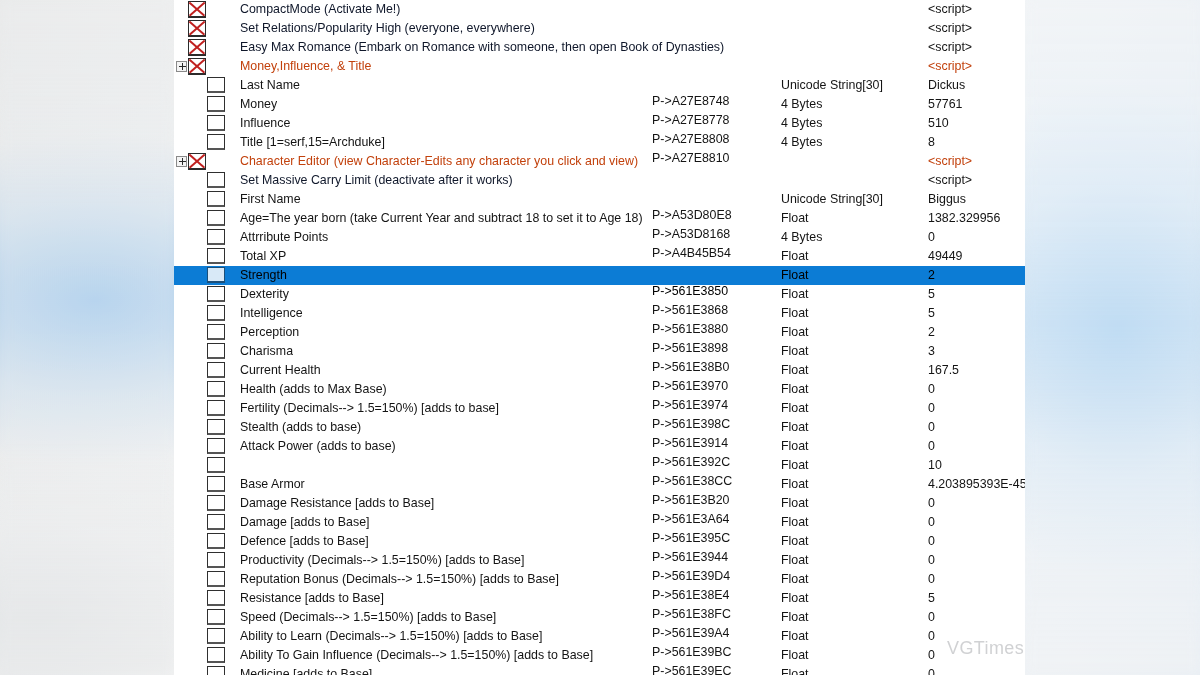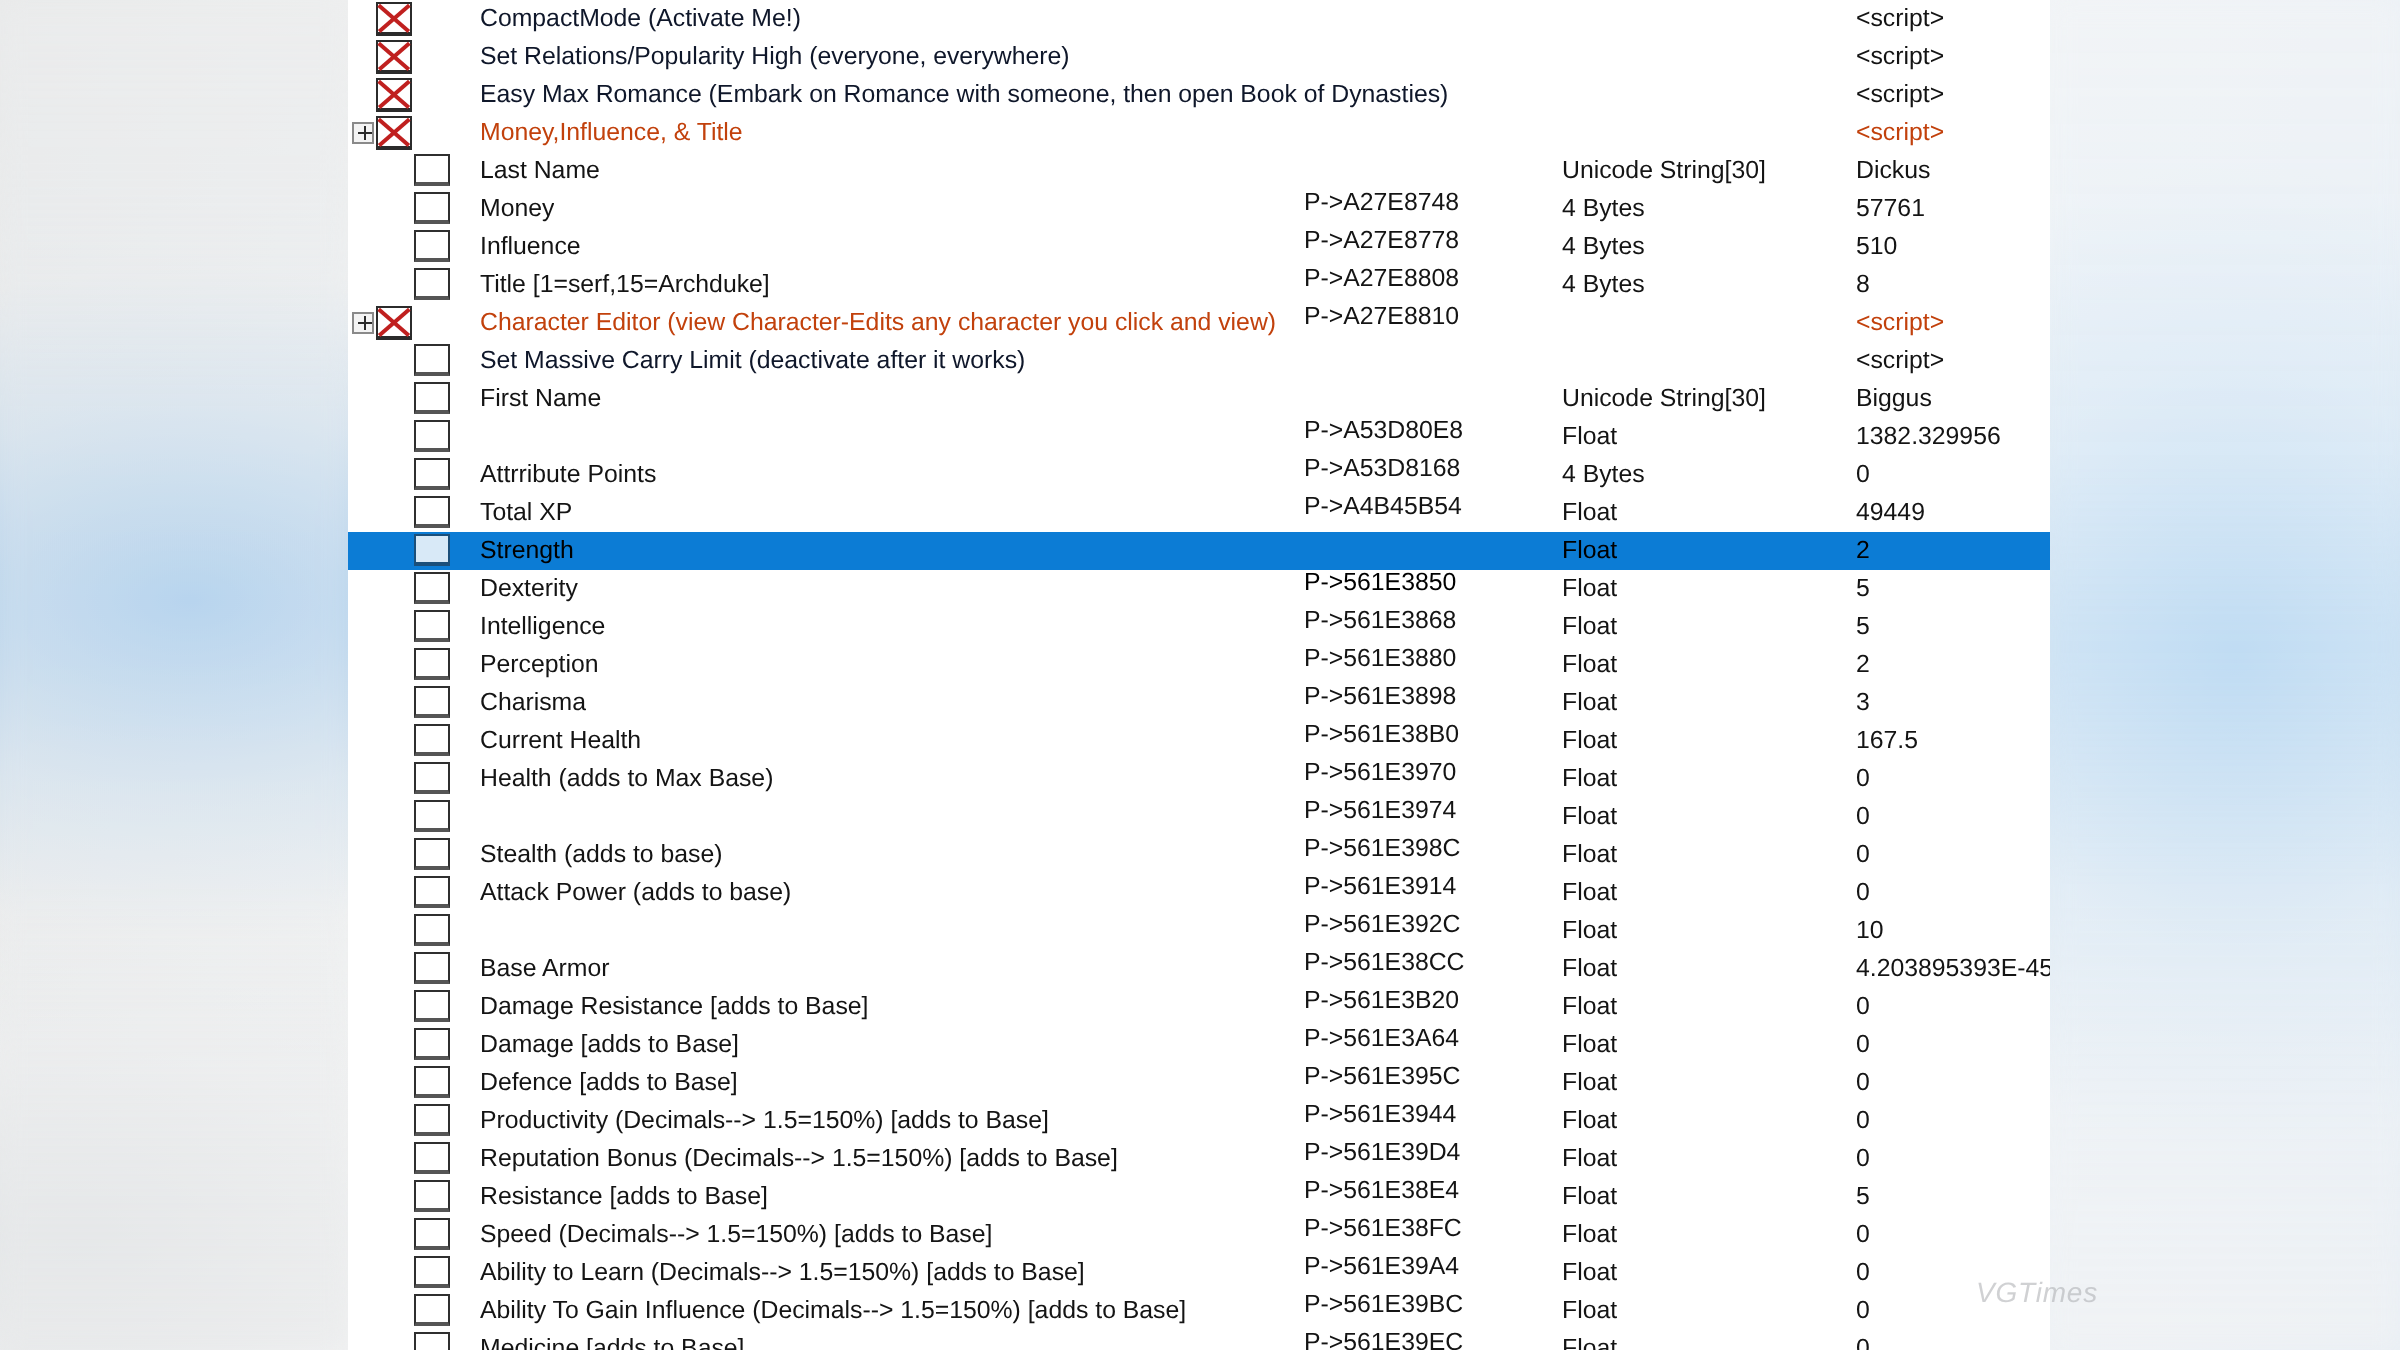--- a/index.html
+++ b/index.html
@@ -127,23 +127,22 @@
     background: #c0201f;
     transform-origin: center;
   }
   .cb.checked::before { transform: translate(-50%,-50%) rotate(41deg); }
   .cb.checked::after  { transform: translate(-50%,-50%) rotate(-41deg); }
   .cb.checked { border-color: #2b2b2b; }
 
   
   #watermark {
     position: absolute;
-    left: 988px; top: 638px;
-    font-size: 14px;
-    font-style: italic;
+    left: 947px; top: 638px;
+    font-size: 18px;
     letter-spacing: 0.4px;
     color: rgba(170,172,174,0.55);
     font-family: "Liberation Sans", sans-serif;
     user-select: none;
   }
 </style>
 </head>
 <body>
 
 <div id="backdrop">
@@ -227,20 +226,21 @@
       </div>
       <div class="row entry-row">
         <div class="cb child"></div>
         <div class="cell c-desc">First Name</div>
         <div class="cell c-addr">P-&gt;A53D80E8</div>
         <div class="cell c-type">Unicode String[30]</div>
         <div class="cell c-value">Biggus</div>
       </div>
       <div class="row entry-row">
         <div class="cb child"></div>
+        <div class="cell c-desc">Age=The year born (take Current Year and subtract 18 to set it to Age 18)</div>
         <div class="cell c-addr">P-&gt;A53D8168</div>
         <div class="cell c-type">Float</div>
         <div class="cell c-value">1382.329956</div>
       </div>
       <div class="row entry-row">
         <div class="cb child"></div>
         <div class="cell c-desc">Attrribute Points</div>
         <div class="cell c-addr">P-&gt;A4B45B54</div>
         <div class="cell c-type">4 Bytes</div>
         <div class="cell c-value">0</div>
@@ -296,20 +296,21 @@
       </div>
       <div class="row entry-row">
         <div class="cb child"></div>
         <div class="cell c-desc">Health (adds to Max Base)</div>
         <div class="cell c-addr">P-&gt;561E3974</div>
         <div class="cell c-type">Float</div>
         <div class="cell c-value">0</div>
       </div>
       <div class="row entry-row">
         <div class="cb child"></div>
+        <div class="cell c-desc">Fertility (Decimals--&gt; 1.5=150%) [adds to base]</div>
         <div class="cell c-addr">P-&gt;561E398C</div>
         <div class="cell c-type">Float</div>
         <div class="cell c-value">0</div>
       </div>
       <div class="row entry-row">
         <div class="cb child"></div>
         <div class="cell c-desc">Stealth (adds to base)</div>
         <div class="cell c-addr">P-&gt;561E3914</div>
         <div class="cell c-type">Float</div>
         <div class="cell c-value">0</div>

